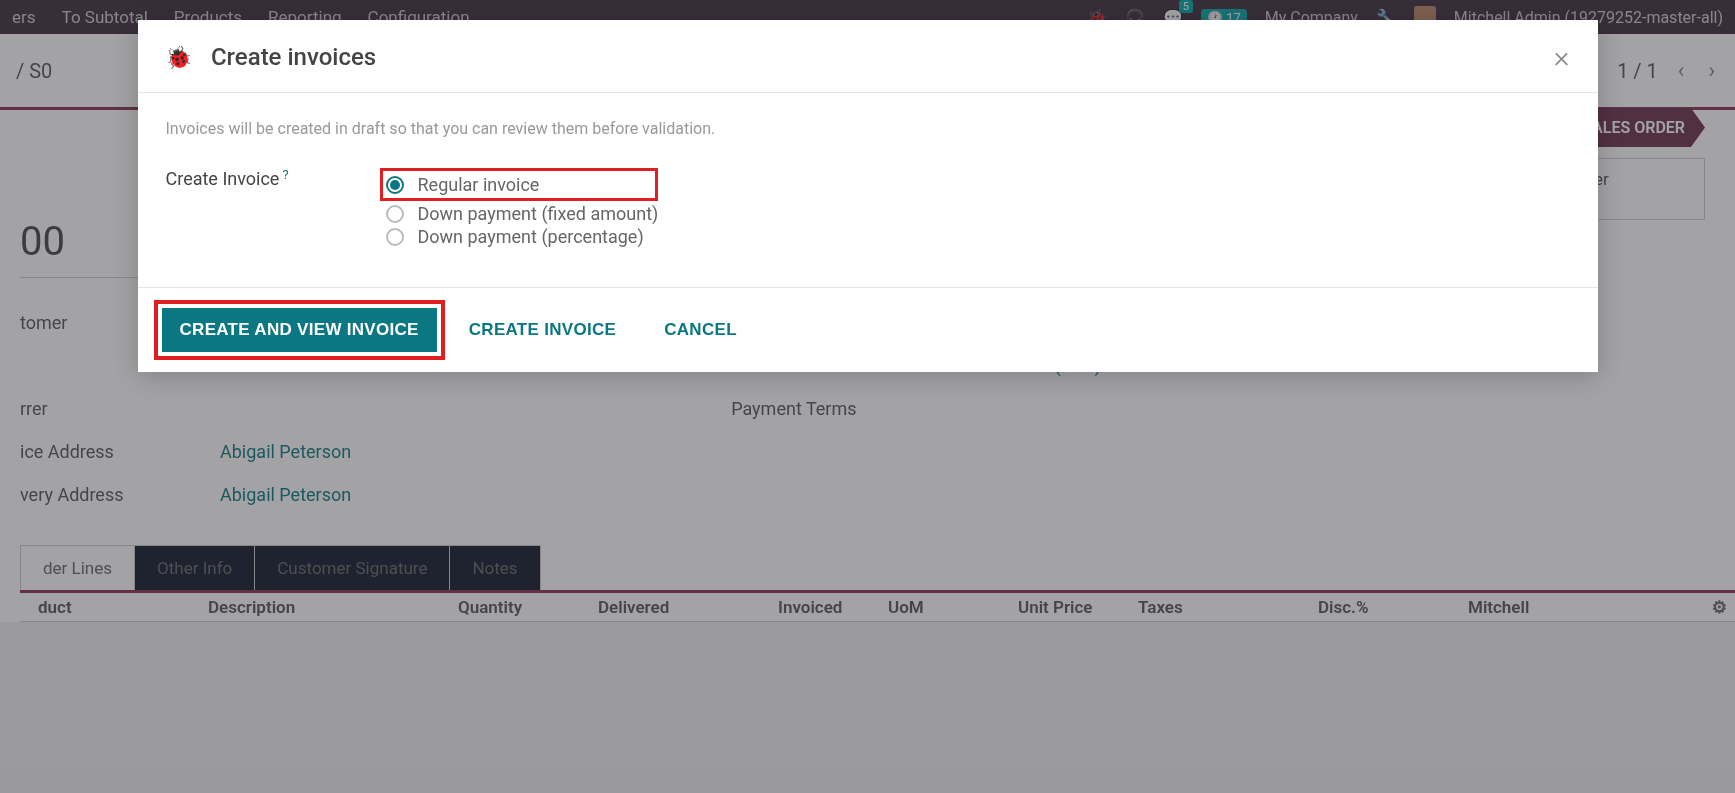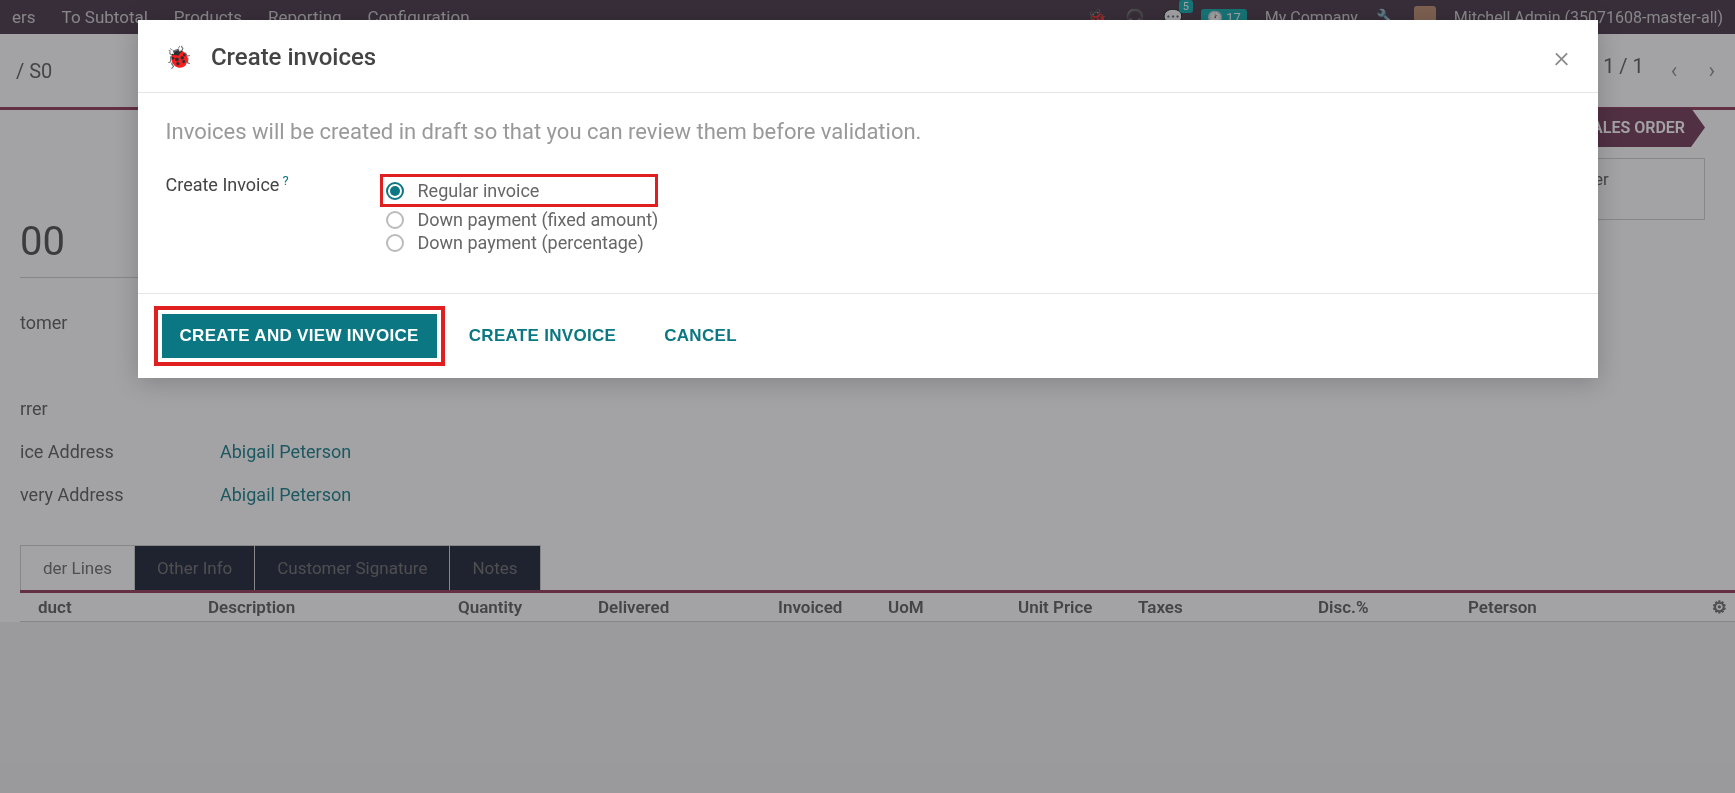--- a/index.html
+++ b/index.html
@@ -31,21 +31,21 @@
   .subbar {
     background:#fff;
     height:74px;
     display:flex;
     align-items:center;
     padding:0 16px;
     font-size:20px;
     color:#555;
     border-bottom:1px solid #ddd;
   }
-  .subbar .pager { margin-left:auto; display:flex; gap:23px; color:#555; }
+  .subbar .pager { margin-left:auto; display:flex; align-items:center; gap:16px; color:#555; }
   .pager .chev { font-size:22px; color:#888; padding:4px; }
 
   .body-area {
     position:relative;
     background:#fff;
   }
 
   .status-tags {
     position:absolute;
     right:30px;
@@ -149,21 +149,21 @@
     display:flex;
     align-items:center;
     padding:22px 28px 20px;
     border-bottom:1px solid #e5e5e5;
   }
   .modal-head .bug { color:#0b7782; font-size:22px; margin-right:18px; }
   .modal-head h4 { font-size:24px; font-weight:500; color:#444; }
   .modal-head .close { margin-left:auto; color:#888; font-size:30px; font-weight:300; line-height:1; cursor:pointer; }
 
   .modal-body { padding:26px 28px 40px; }
-  .hint { color:#999; font-size:22px; margin-bottom:30px; }
+  .hint { color:#999; font-size:16px; margin-bottom:30px; }
   .field-row { display:flex; }
   .field-label { width:220px; color:#444; font-size:18px; position:relative; }
   .field-label .q { color:#0b7782; font-size:13px; position:relative; top:-6px; left:3px; }
   .radios { display:flex; flex-direction:column; gap:2px; }
   .radio { display:flex; align-items:center; gap:14px; font-size:18px; color:#666; }
   .radio .dot { width:18px; height:18px; border:2px solid #bbb; border-radius:50%; display:inline-block; position:relative; }
   .radio.selected .dot { border-color:#0b7782; }
   .radio.selected .dot::after { content:''; position:absolute; inset:2px; background:#0b7782; border-radius:50%; }
   .radio.highlight-box { border:3px solid #e02020; padding:3px 50px 3px 3px; margin-left:-6px; }
 
@@ -208,21 +208,21 @@
     <span>Configuration</span>
   </div>
   <div class="menu-right">
     <span>🐞</span>
     <span>🎧</span>
     <span class="badge-sup">💬<span class="sup">5</span></span>
     <span class="clock">🕐 <span>17</span></span>
     <span>My Company</span>
     <span>🔧</span>
     <span class="avatar"></span>
-    <span>Mitchell Admin (35071608-master-all)</span>
+    <span>Mitchell Admin (19279252-master-all)</span>
   </div>
 </div>
 
 <div class="subbar">
   <span>/  S0</span>
   <div class="pager">
     <span>1 / 1</span>
     <span class="chev">‹</span>
     <span class="chev">›</span>
   </div>
@@ -257,20 +257,32 @@
         <div class="form-row">
             <div class="lbl">rrer</div>
           </div>
         <div class="form-row">
             <div class="lbl">ice Address</div>
             <div class="val link">Abigail Peterson</div>
           </div>
         <div class="form-row">
             <div class="lbl">very Address</div>
             <div class="val link">Abigail Peterson</div>
+          </div>
+      </div>
+      <div class="form-col" style="margin-left:300px;">
+        <div class="form-row">
+            <div class="lbl">Recurrence</div>
+          </div>
+        <div class="form-row">
+            <div class="lbl">Pricelist</div>
+            <div class="val link">Public Pricelist (USD)</div>
+          </div>
+        <div class="form-row">
+            <div class="lbl">Payment Terms</div>
           </div>
       </div>
     </div>
 
     <div class="tabs">
       <div class="tab active">der Lines</div>
       <div class="tab">Other Info</div>
       <div class="tab">Customer Signature</div>
       <div class="tab">Notes</div>
     </div>
@@ -278,21 +290,21 @@
     <div class="table-head">
       <div class="th th-prod">duct</div>
       <div class="th th-desc">Description</div>
       <div class="th th-qty">Quantity</div>
       <div class="th th-del">Delivered</div>
       <div class="th th-inv">Invoiced</div>
       <div class="th th-uom">UoM</div>
       <div class="th th-up">Unit Price</div>
       <div class="th th-tax">Taxes</div>
       <div class="th th-disc">Disc.%</div>
-      <div class="th th-sub">Peterson</div>
+      <div class="th th-sub">Mitchell</div>
       <div class="gear">⚙</div>
     </div>
   </div>
 </div>
 
 <div class="overlay">
   <div class="modal">
     <div class="modal-head">
       <span class="bug">🐞</span>
       <h4>Create invoices</h4>

